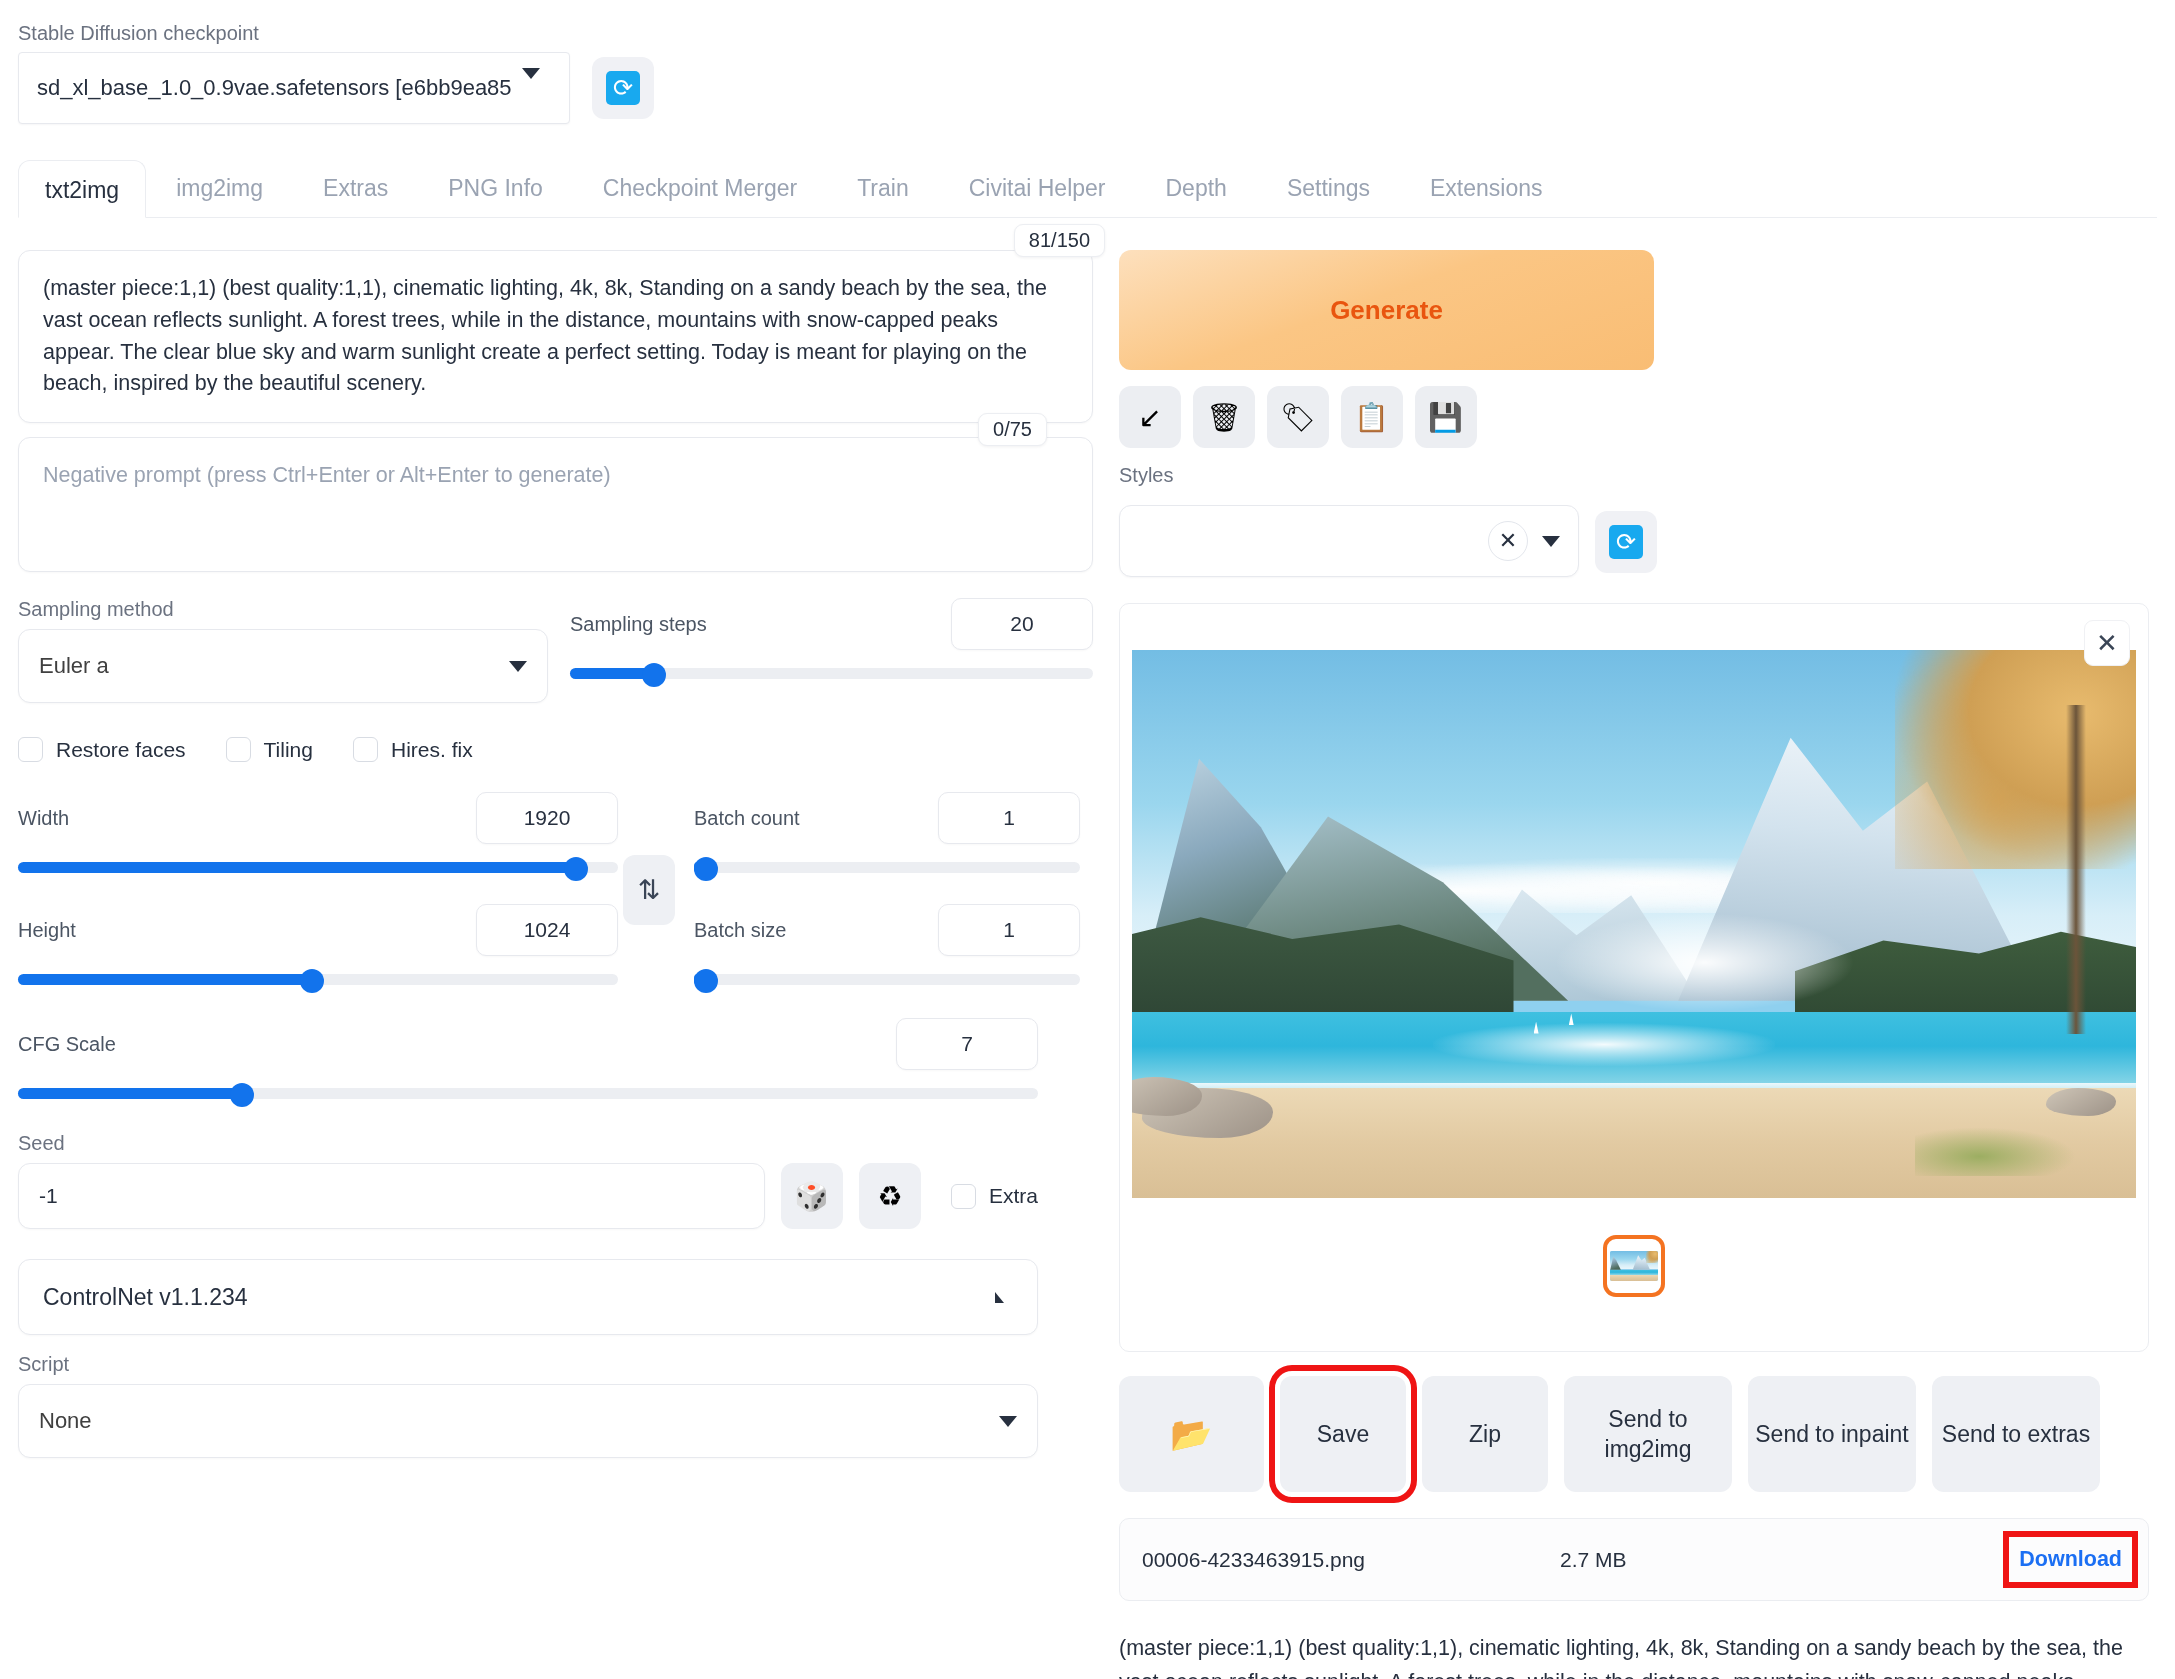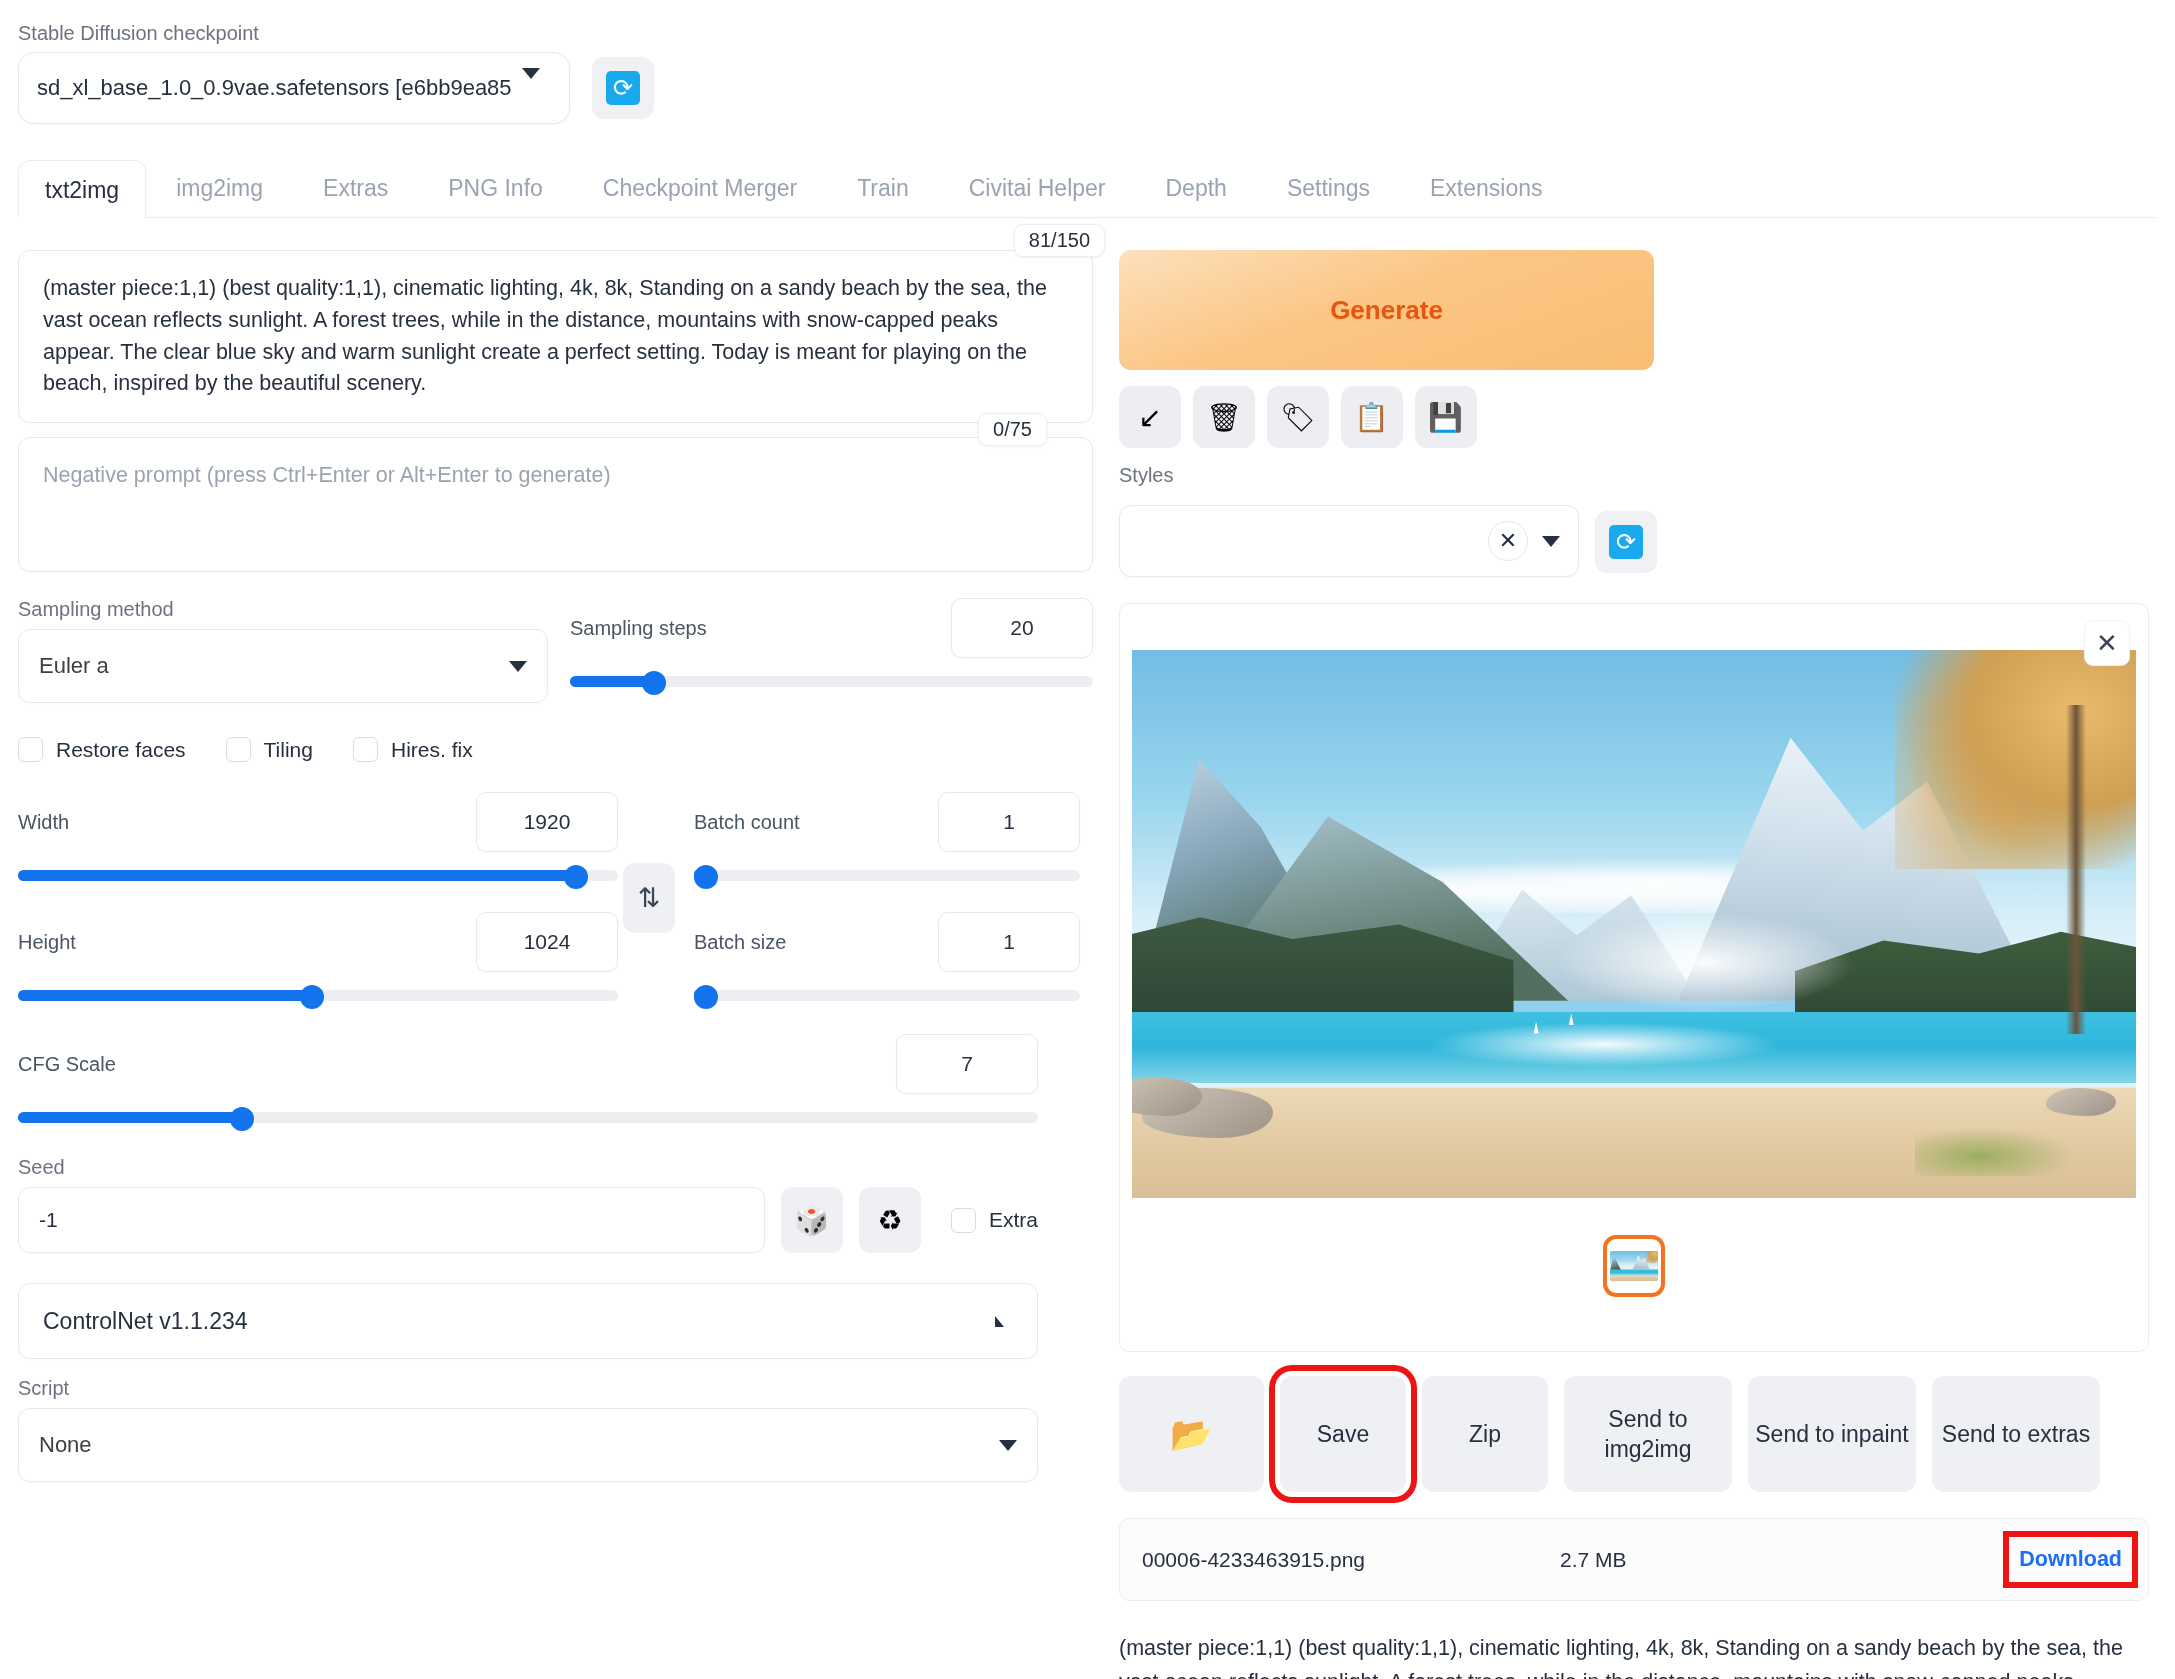--- a/index.html
+++ b/index.html
@@ -14,21 +14,21 @@
   .app { position:relative; width:2175px; height:1679px; padding:0 18px; }
 
   
   .ckpt-row { display:flex; align-items:flex-end; gap:22px; padding-top:22px; }
   .ckpt-block { width:552px; }
   .field-label {
     font-size:20px; color:#6b7280; margin-bottom:7px; display:block;
     font-family:"Liberation Sans", sans-serif;
   }
   .ckpt-select {
-    height:72px; border:1px solid #e7e9ee; border-radius:16px; background:#fff;
+    height:72px; border:1px solid #e7e9ee; border-radius:4px; background:#fff;
     display:flex; align-items:center; padding:0 18px; position:relative;
     box-shadow:0 1px 2px rgba(16,24,40,.04);
   }
   .ckpt-select .val { font-size:22px; color:#27303f; white-space:nowrap; overflow:hidden; }
   .caret { width:0;height:0;border-left:9px solid #27303f;border-right:9px solid transparent;
            border-top:11px solid transparent;border-bottom:0; }
   .caret-down { width:0;height:0;border-left:9px solid transparent;border-right:9px solid transparent;
            border-top:11px solid #27303f; }
   .ckpt-select .caret-wrap { margin-left:10px; }
   .icon-btn-sq {
@@ -94,21 +94,21 @@
   .set-left { width:530px; }
   .set-right { width:545px; }
   .lbl { font-size:20px; color:#6b7280; }
   .lbl-dark { font-size:20px; color:#4b5563; }
   .sel-box {
     height:74px; border:1px solid #e7e9ee; border-radius:12px; background:#fff;
     display:flex; align-items:center; padding:0 20px; font-size:22px; color:#404040;
     justify-content:space-between; margin-top:8px; box-shadow:0 1px 2px rgba(16,24,40,.03);
   }
   .num-box {
-    border:1px solid #e7e9ee; border-radius:10px; background:#fff; height:60px; width:142px;
+    border:1px solid #e7e9ee; border-radius:10px; background:#fff; height:52px; width:142px;
     display:flex; align-items:center; justify-content:center; font-size:21px; color:#27303f;
     box-shadow:0 1px 2px rgba(16,24,40,.03);
   }
   .row-head { display:flex; align-items:center; justify-content:space-between; }
   .slider { position:relative; height:18px; margin-top:14px; }
   .track { position:absolute; left:0; right:0; top:4px; height:11px; background:#eceef2; border-radius:8px; }
   .fill { position:absolute; left:0; top:4px; height:11px; background:#1273ec; border-radius:8px; }
   .knob { position:absolute; top:-1px; width:24px; height:24px; border-radius:50%; background:#1273ec;
           transform:translateX(-50%); }
   .checks { display:flex; align-items:center; gap:40px; margin-top:34px; }

